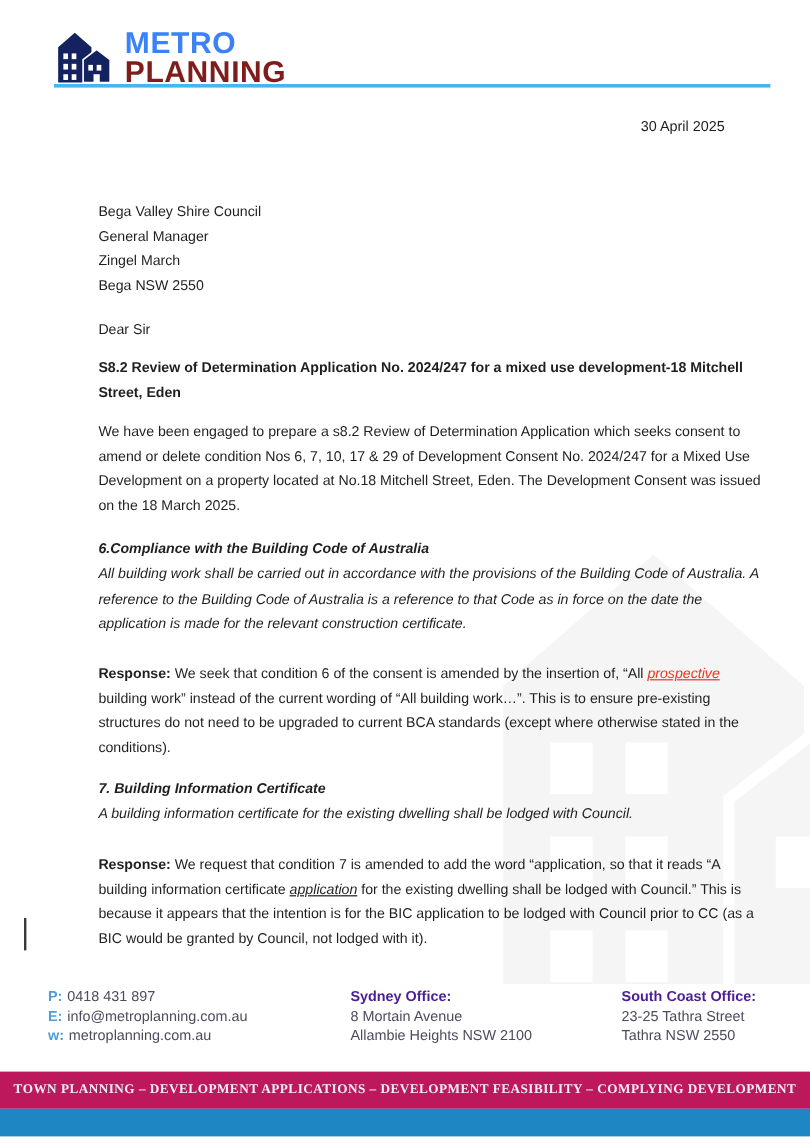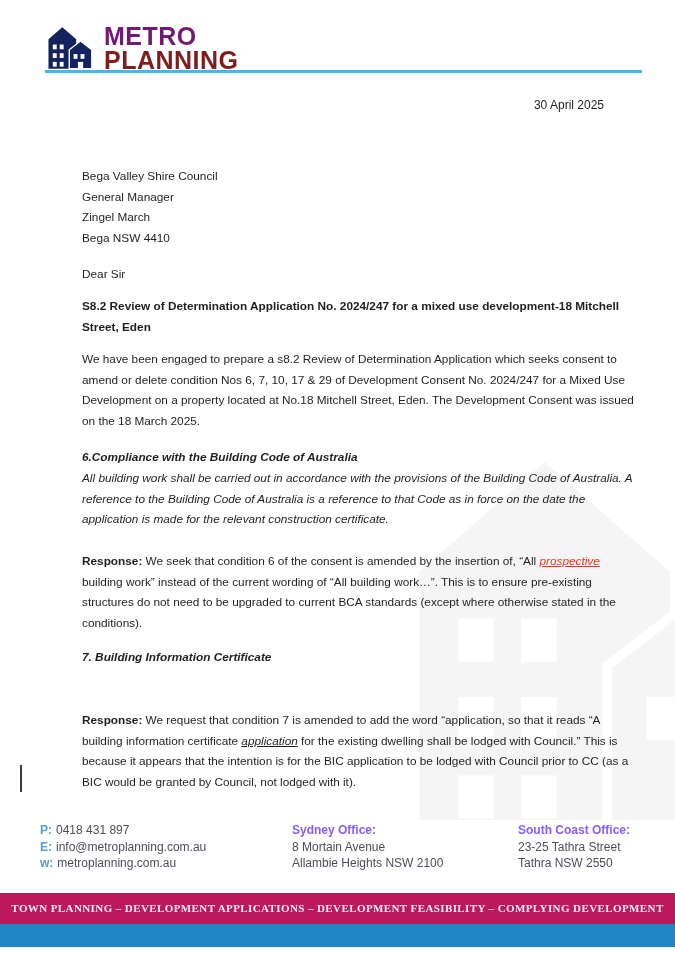--- a/index.html
+++ b/index.html
@@ -4,41 +4,41 @@
 <style>
   html,body{margin:0;padding:0;background:#ffffff;}
   .page{
     position:relative;width:675px;height:957px;background:#ffffff;overflow:hidden;
     font-family:"Liberation Sans",sans-serif;color:#1f1f1f;
   }
   
   .logo{position:absolute;top:22px;left:45px;display:flex;align-items:flex-start;gap:7px;}
   .logo-icon{width:52px;height:52px;}
   .logo-text{display:flex;flex-direction:column;margin-top:2px;}
-  .logo-line1{font-size:25px;font-weight:800;letter-spacing:.5px;color:#701a75;line-height:24px;}
+  .logo-line1{font-size:25px;font-weight:800;letter-spacing:.5px;color:#3b82f6;line-height:24px;}
   .logo-line2{font-size:25px;font-weight:800;letter-spacing:.5px;color:#7f1d1d;line-height:24px;}
   .header-rule{position:absolute;top:70px;left:45px;width:597px;height:3px;background:#45B6EE;}
   .body-block{position:absolute;left:82px;width:558px;font-size:11.8px;line-height:20.6px;}
   .date-block{position:absolute;left:0;right:71px;top:98px;text-align:right;font-size:12px;margin-left:20px;}
   .addr-line{line-height:20.5px;}
   .bold{font-weight:bold;}
   .bi{font-weight:bold;font-style:italic;}
   .it{font-style:italic;}
   .seg-red{color:#F03223;font-style:italic;text-decoration:underline;}
   .seg-iu{font-style:italic;text-decoration:underline;}
   .change-bar{position:absolute;left:20px;top:765px;width:2px;height:27px;background:#3a3a3a;}
   
   .watermark{position:absolute;left:388px;top:415px;width:470px;height:405px;overflow:hidden;pointer-events:none;}
   
   .footer-contact{position:absolute;left:40px;top:822px;font-size:12px;line-height:16.5px;color:#4C4C5E;}
   .contact-label{color:#4F9DDB;font-weight:bold;margin-right:4px;}
   .office{position:absolute;top:822px;font-size:12px;line-height:16.5px;color:#4C4C5E;}
   .office-sydney{left:292px;}
   .office-south{left:518px;}
-  .office-title{color:#8b5cf6;font-weight:bold;}
+  .office-title{color:#4c1d95;font-weight:bold;}
   .banner-navy{position:absolute;left:0;top:893px;width:675px;height:31px;background:#be185d;}
   .banner-text{
     font-family:"Liberation Serif",serif;font-weight:bold;font-size:11px;color:#EFEEF5;
     letter-spacing:.4px;line-height:31px;text-align:center;width:100%;
   }
   .banner-blue{position:absolute;left:0;top:924px;width:675px;height:23px;background:#1F86C4;}
 </style>
 </head>
 <body>
 
@@ -80,37 +80,38 @@
     </div>
   </div>
   <div class="header-rule"></div>
 
   <div class="date-block">30 April 2025</div>
 
   <div class="body-block" style="top:166px;">
     <div class="addr-line">Bega Valley Shire Council</div>
     <div class="addr-line">General Manager</div>
     <div class="addr-line">Zingel March</div>
-    <div class="addr-line">Bega NSW 4410</div>
+    <div class="addr-line">Bega NSW 2550</div>
   </div>
 
   <div class="body-block" style="top:264px;">Dear Sir</div>
 
   <div class="body-block bold" style="top:296px;">S8.2 Review of Determination Application No. 2024/247 for a mixed use development-18 Mitchell Street, Eden</div>
 
   <div class="body-block" style="top:349px;">We have been engaged to prepare a s8.2 Review of Determination Application which seeks consent to amend or delete condition Nos 6, 7, 10, 17 &amp; 29 of Development Consent No. 2024/247 for a Mixed Use Development on a property located at No.18 Mitchell Street, Eden. The Development Consent was issued on the 18 March 2025.</div>
 
   <div class="body-block bi" style="top:447px;">6.Compliance with the Building Code of Australia</div>
   <div class="body-block it" style="top:468px;">All building work shall be carried out in accordance with the provisions of the Building Code of Australia. A reference to the Building Code of Australia is a reference to that Code as in force on the date the application is made for the relevant construction certificate.</div>
 
   <div class="body-block" style="top:551px;">
     <span class="bold">Response:</span><span> We seek that condition 6 of the consent is amended by the insertion of, “All </span><span class="seg-red">prospective</span><span> building work” instead of the current wording of “All building work…”. This is to ensure pre-existing structures do not need to be upgraded to current BCA standards (except where otherwise stated in the conditions).</span>
   </div>
 
   <div class="body-block bi" style="top:647px;">7. Building Information Certificate</div>
+  <div class="body-block it" style="top:668px;">A building information certificate for the existing dwelling shall be lodged with Council.</div>
 
   <div class="body-block" style="top:710px;">
     <span class="bold">Response:</span><span> We request that condition 7 is amended to add the word “application, so that it reads “A building information certificate </span><span class="seg-iu">application</span><span> for the existing dwelling shall be lodged with Council.” This is because it appears that the intention is for the BIC application to be lodged with Council prior to CC (as a BIC would be granted by Council, not lodged with it).</span>
   </div>
 
   <div class="change-bar"></div>
 
   <div class="footer-contact">
     <div><span class="contact-label">P:</span><span>0418 431 897</span></div>
     <div><span class="contact-label">E:</span><span>info@metroplanning.com.au</span></div>

